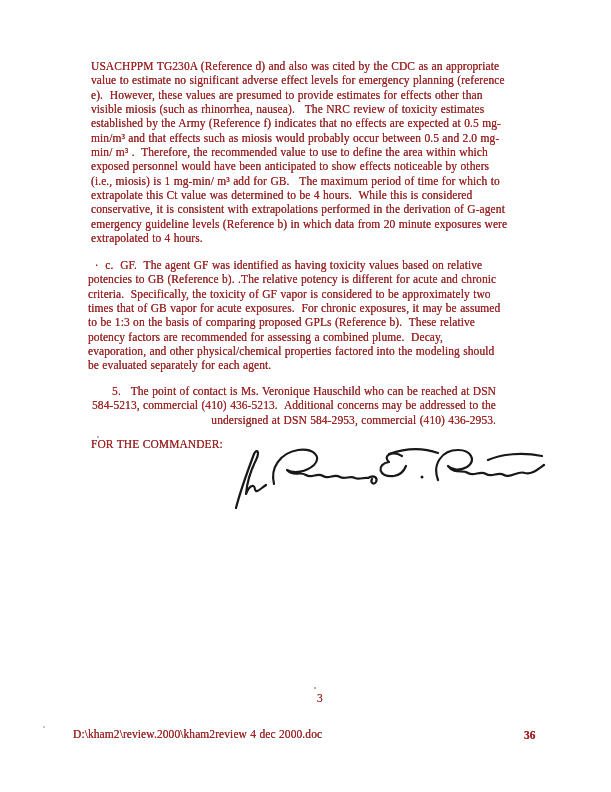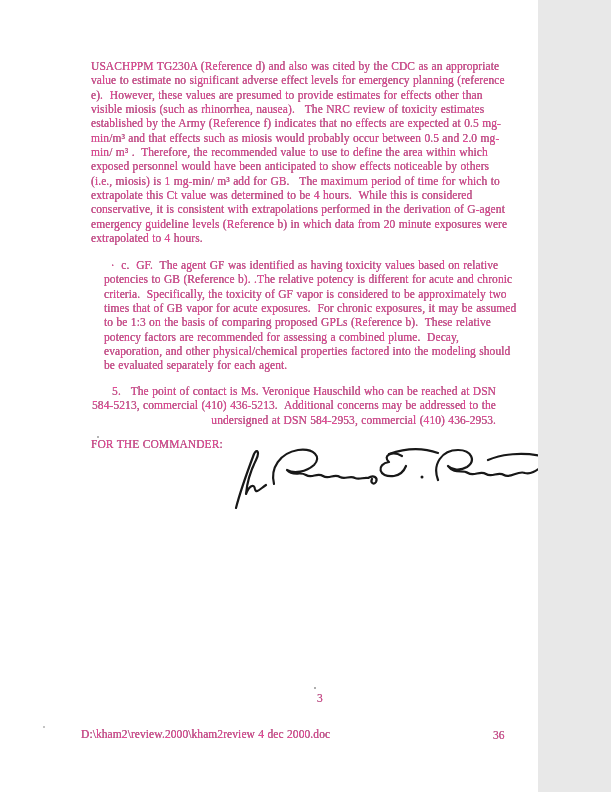--- a/index.html
+++ b/index.html
@@ -1,22 +1,22 @@
 <!DOCTYPE html>
 <html><head>
 <meta charset="utf-8">
 <style>
   html,body{margin:0;padding:0;background:#e8e8e8;}
   .page{
     position:relative;
-    width:538px;height:792px;
+    width:611px;height:792px;
     background:#ffffff;
     overflow:hidden;
     font-family:"Liberation Serif", serif;
-    color:#ec4899;
+    color:#b91c1c;
   }
   .block{
     position:absolute;
     font-size:11.5px;
     line-height:14.35px;
     letter-spacing:0.08px;
     word-spacing:0.4px;
     text-shadow:0 0 0.35px rgba(10,10,10,0.75);
   }
   .tline{white-space:pre;}
@@ -41,21 +41,21 @@
       <div class="tline">min/m³ and that effects such as miosis would probably occur between 0.5 and 2.0 mg-</div>
       <div class="tline">min/ m³ .  Therefore, the recommended value to use to define the area within which</div>
       <div class="tline">exposed personnel would have been anticipated to show effects noticeable by others</div>
       <div class="tline">(i.e., miosis) is 1 mg-min/ m³ add for GB.   The maximum period of time for which to</div>
       <div class="tline">extrapolate this Ct value was determined to be 4 hours.  While this is considered</div>
       <div class="tline">conservative, it is consistent with extrapolations performed in the derivation of G-agent</div>
       <div class="tline">emergency guideline levels (Reference b) in which data from 20 minute exposures were</div>
       <div class="tline">extrapolated to 4 hours.</div>
     </div>
 
-  <div class="block" style="left:88px;top:258px;margin-left:16px;">
+  <div class="block" style="left:88px;top:258px;">
       <div class="tline">  ·  c.  GF.  The agent GF was identified as having toxicity values based on relative</div>
       <div class="tline">potencies to GB (Reference b). .The relative potency is different for acute and chronic</div>
       <div class="tline">criteria.  Specifically, the toxicity of GF vapor is considered to be approximately two</div>
       <div class="tline">times that of GB vapor for acute exposures.  For chronic exposures, it may be assumed</div>
       <div class="tline">to be 1:3 on the basis of comparing proposed GPLs (Reference b).  These relative</div>
       <div class="tline">potency factors are recommended for assessing a combined plume.  Decay,</div>
       <div class="tline">evaporation, and other physical/chemical properties factored into the modeling should</div>
       <div class="tline">be evaluated separately for each agent.</div>
     </div>
 
@@ -73,21 +73,21 @@
     <path d="M176,12 C166,6 156,12 163,18 C150,20 152,34 168,32 C174,31 178,27 180,22"></path>
     <path d="M163,10 C180,4 198,4 212,9"></path>
     <circle cx="196" cy="33" r="1.5" fill="#181818" stroke="none"></circle>
     <path d="M212,36 C206,20 216,6 232,6 C246,6 250,17 241,23 C234,27 226,26 222,22 C229,31 236,25 242,29 C248,33 254,26 260,30 C266,34 272,27 278,31 C284,35 292,26 299,29 C305,31 311,26 318,21"></path>
     <path d="M262,16 C276,10 296,8 316,12"></path>
   </svg>
 
 
   <div class="block" style="left:317px;top:691px;">3</div>
 
-  <div class="block" style="left:81px;top:727px;">D:\kham2\review.2000\kham2review 4 dec 2000.doc</div>
+  <div class="block" style="left:73px;top:727px;">D:\kham2\review.2000\kham2review 4 dec 2000.doc</div>
 
-  <div class="block" style="left:493px;top:728px;">36</div>
+  <div class="block" style="left:524px;top:728px;font-weight:bold;">36</div>
 
   <div class="speck speck-a"></div>
   <div class="speck speck-b"></div>
   <div class="speck speck-c"></div>
 
 </div>
 
 </body></html>

